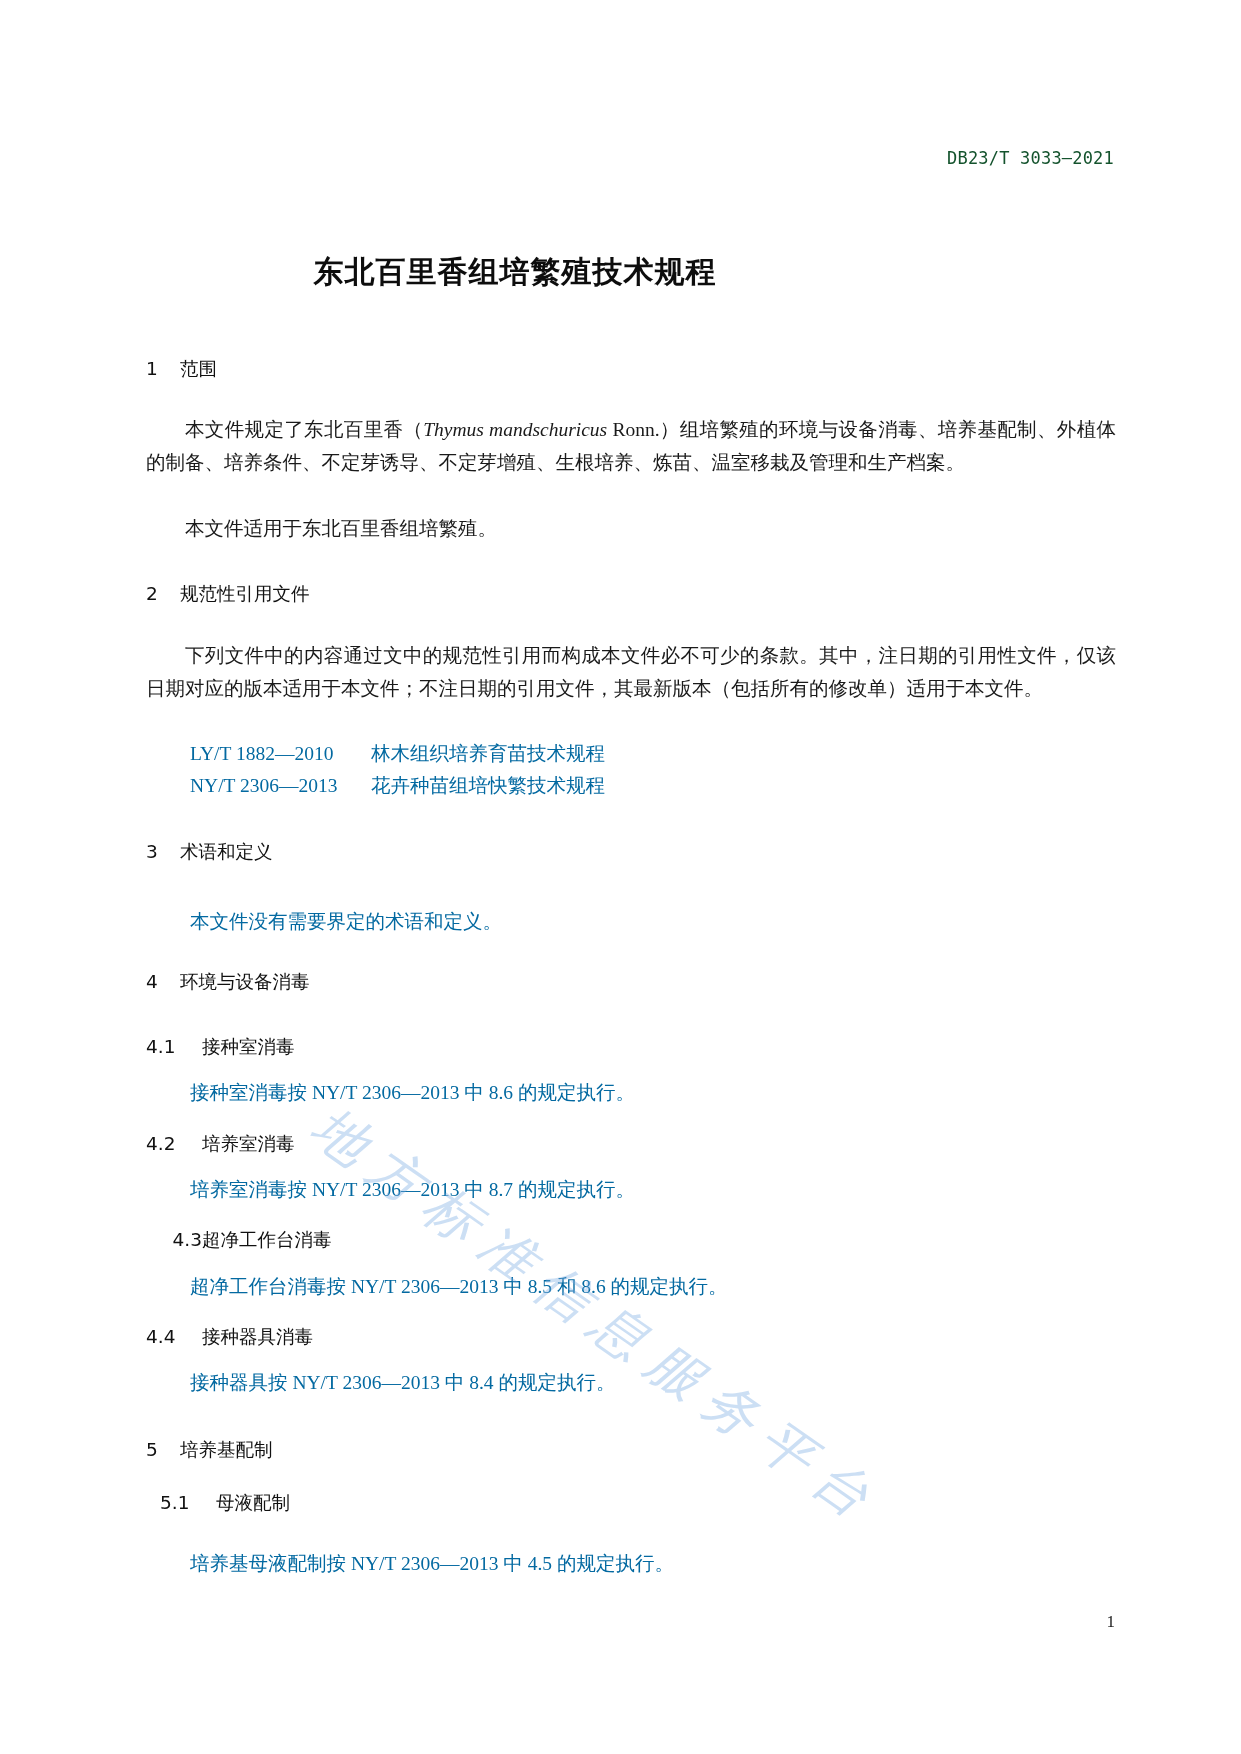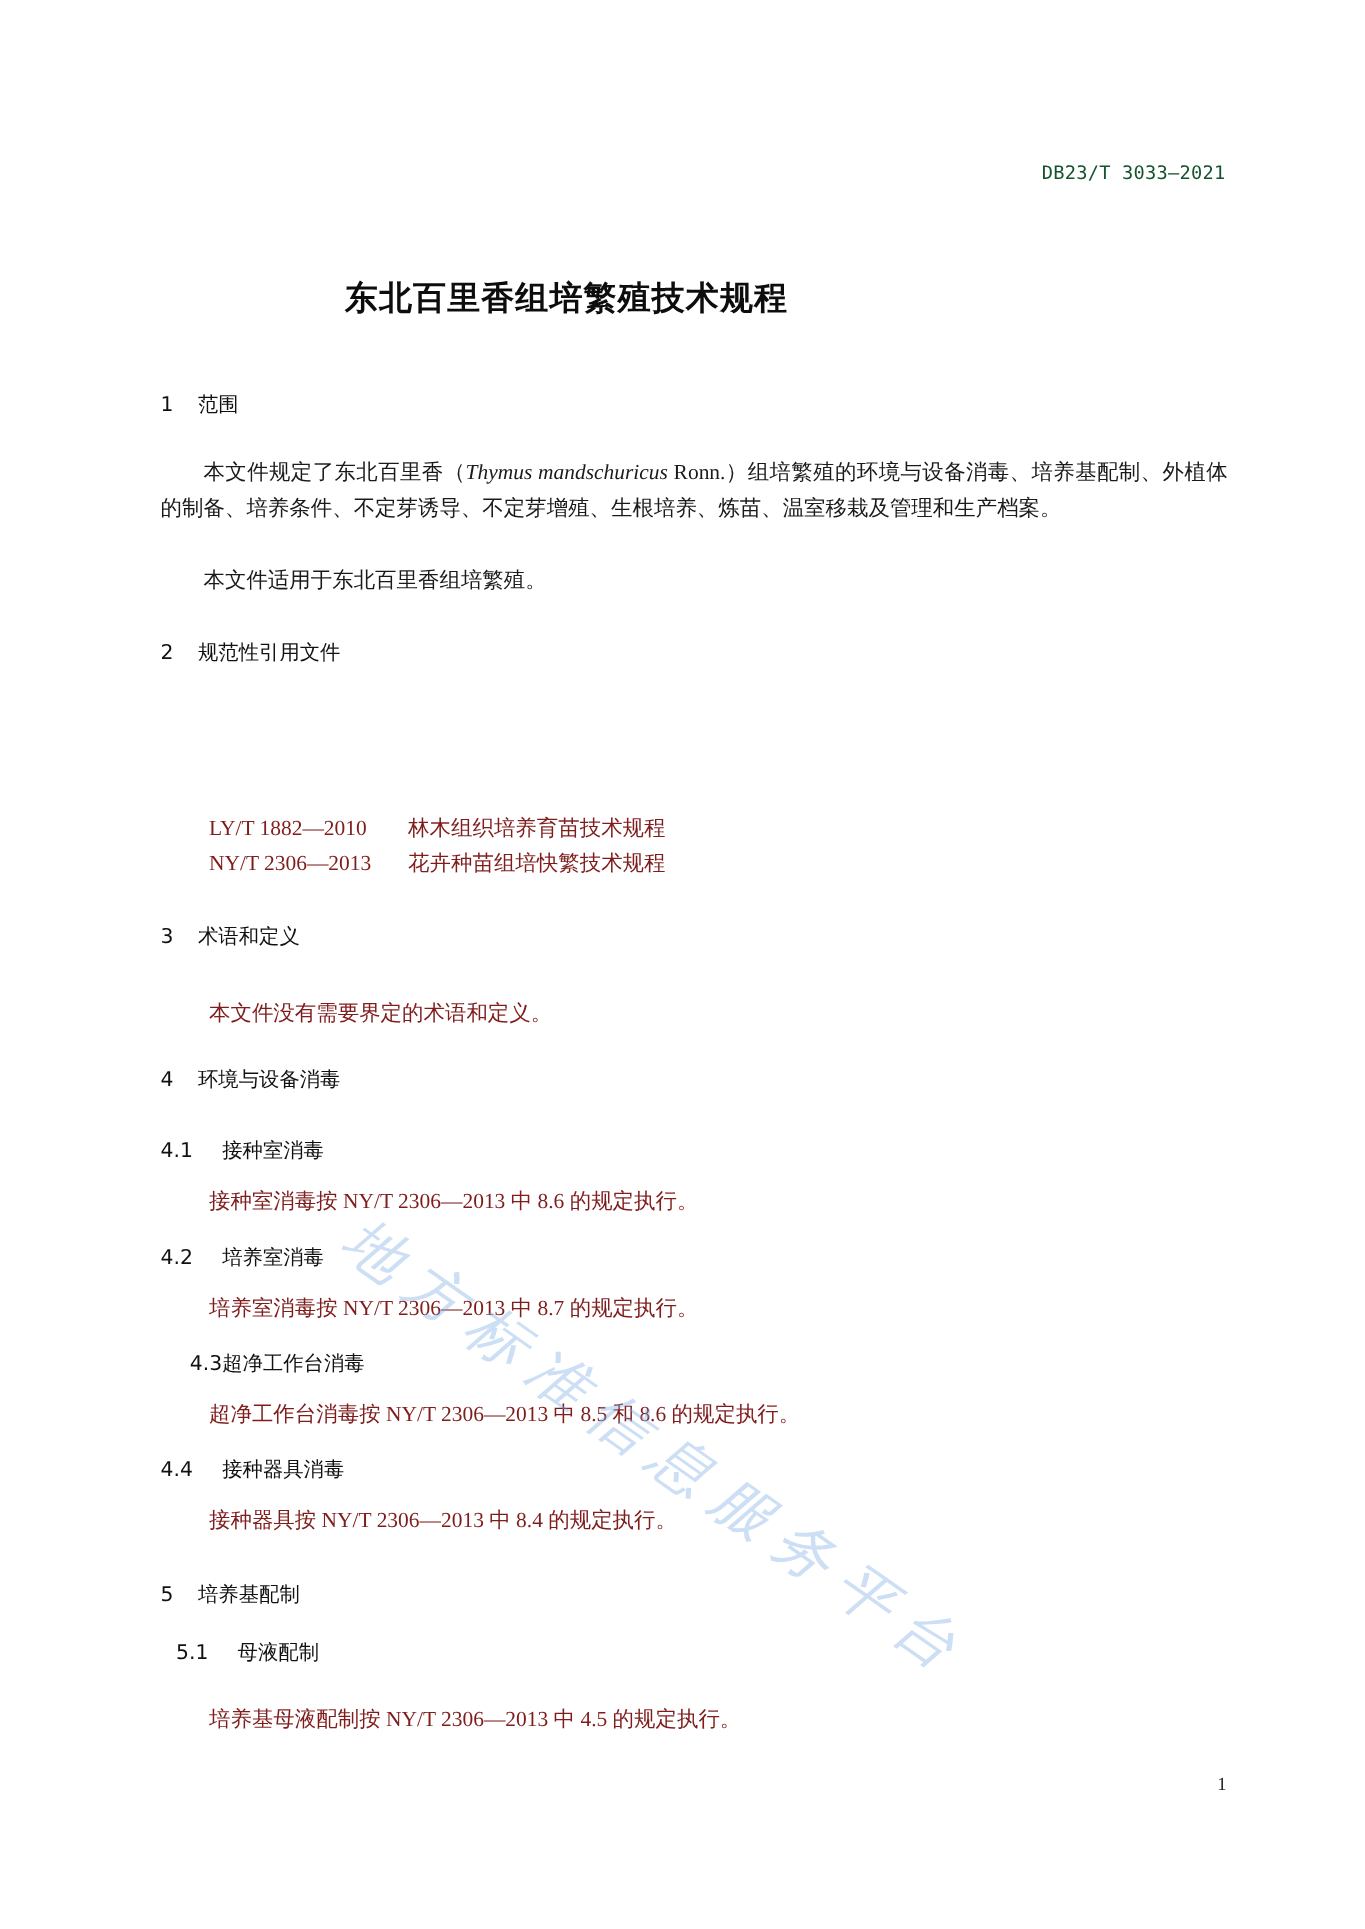--- a/index.html
+++ b/index.html
@@ -65,21 +65,21 @@
       color: #1a1a1a;
       text-align: justify;
       text-indent: 39px;
     }
     .line {
       position: absolute;
       left: 190px;
       font-family: "Liberation Serif", "DejaVu Serif", serif;
       font-size: 19.5px;
       line-height: 26px;
-      color: #7f1d1d;
+      color: #0369a1;
       white-space: nowrap;
     }
     .ref-code { display: inline-block; width: 181px; }
     .italic { font-style: italic; }
     .page-number {
       position: absolute;
       right: 126px;
       top: 1612px;
       font-family: "Liberation Serif", "DejaVu Serif", serif;
       font-size: 17px;
@@ -111,20 +111,21 @@
 
   <div class="h1" style="top:356px;">
     <span class="num">1</span><span>范围</span>
   </div>
   <div class="para" style="top:414px;"><span>本文件规定了东北百里香（</span><span class="italic">Thymus mandschuricus</span><span> Ronn.）组培繁殖的环境与设备消毒、培养基配制、外植体的制备、培养条件、不定芽诱导、不定芽增殖、生根培养、炼苗、温室移栽及管理和生产档案。</span></div>
   <div class="para" style="top:513px;">本文件适用于东北百里香组培繁殖。</div>
 
   <div class="h1" style="top:581px;">
     <span class="num">2</span><span>规范性引用文件</span>
   </div>
+  <div class="para" style="top:640px;">下列文件中的内容通过文中的规范性引用而构成本文件必不可少的条款。其中，注日期的引用性文件，仅该日期对应的版本适用于本文件；不注日期的引用文件，其最新版本（包括所有的修改单）适用于本文件。</div>
   <div class="line" style="top:741px;">
     <span class="ref-code">LY/T 1882—2010</span><span>林木组织培养育苗技术规程</span>
   </div>
   <div class="line" style="top:773px;">
     <span class="ref-code">NY/T 2306—2013</span><span>花卉种苗组培快繁技术规程</span>
   </div>
 
   <div class="h1" style="top:839px;">
     <span class="num">3</span><span>术语和定义</span>
   </div>

